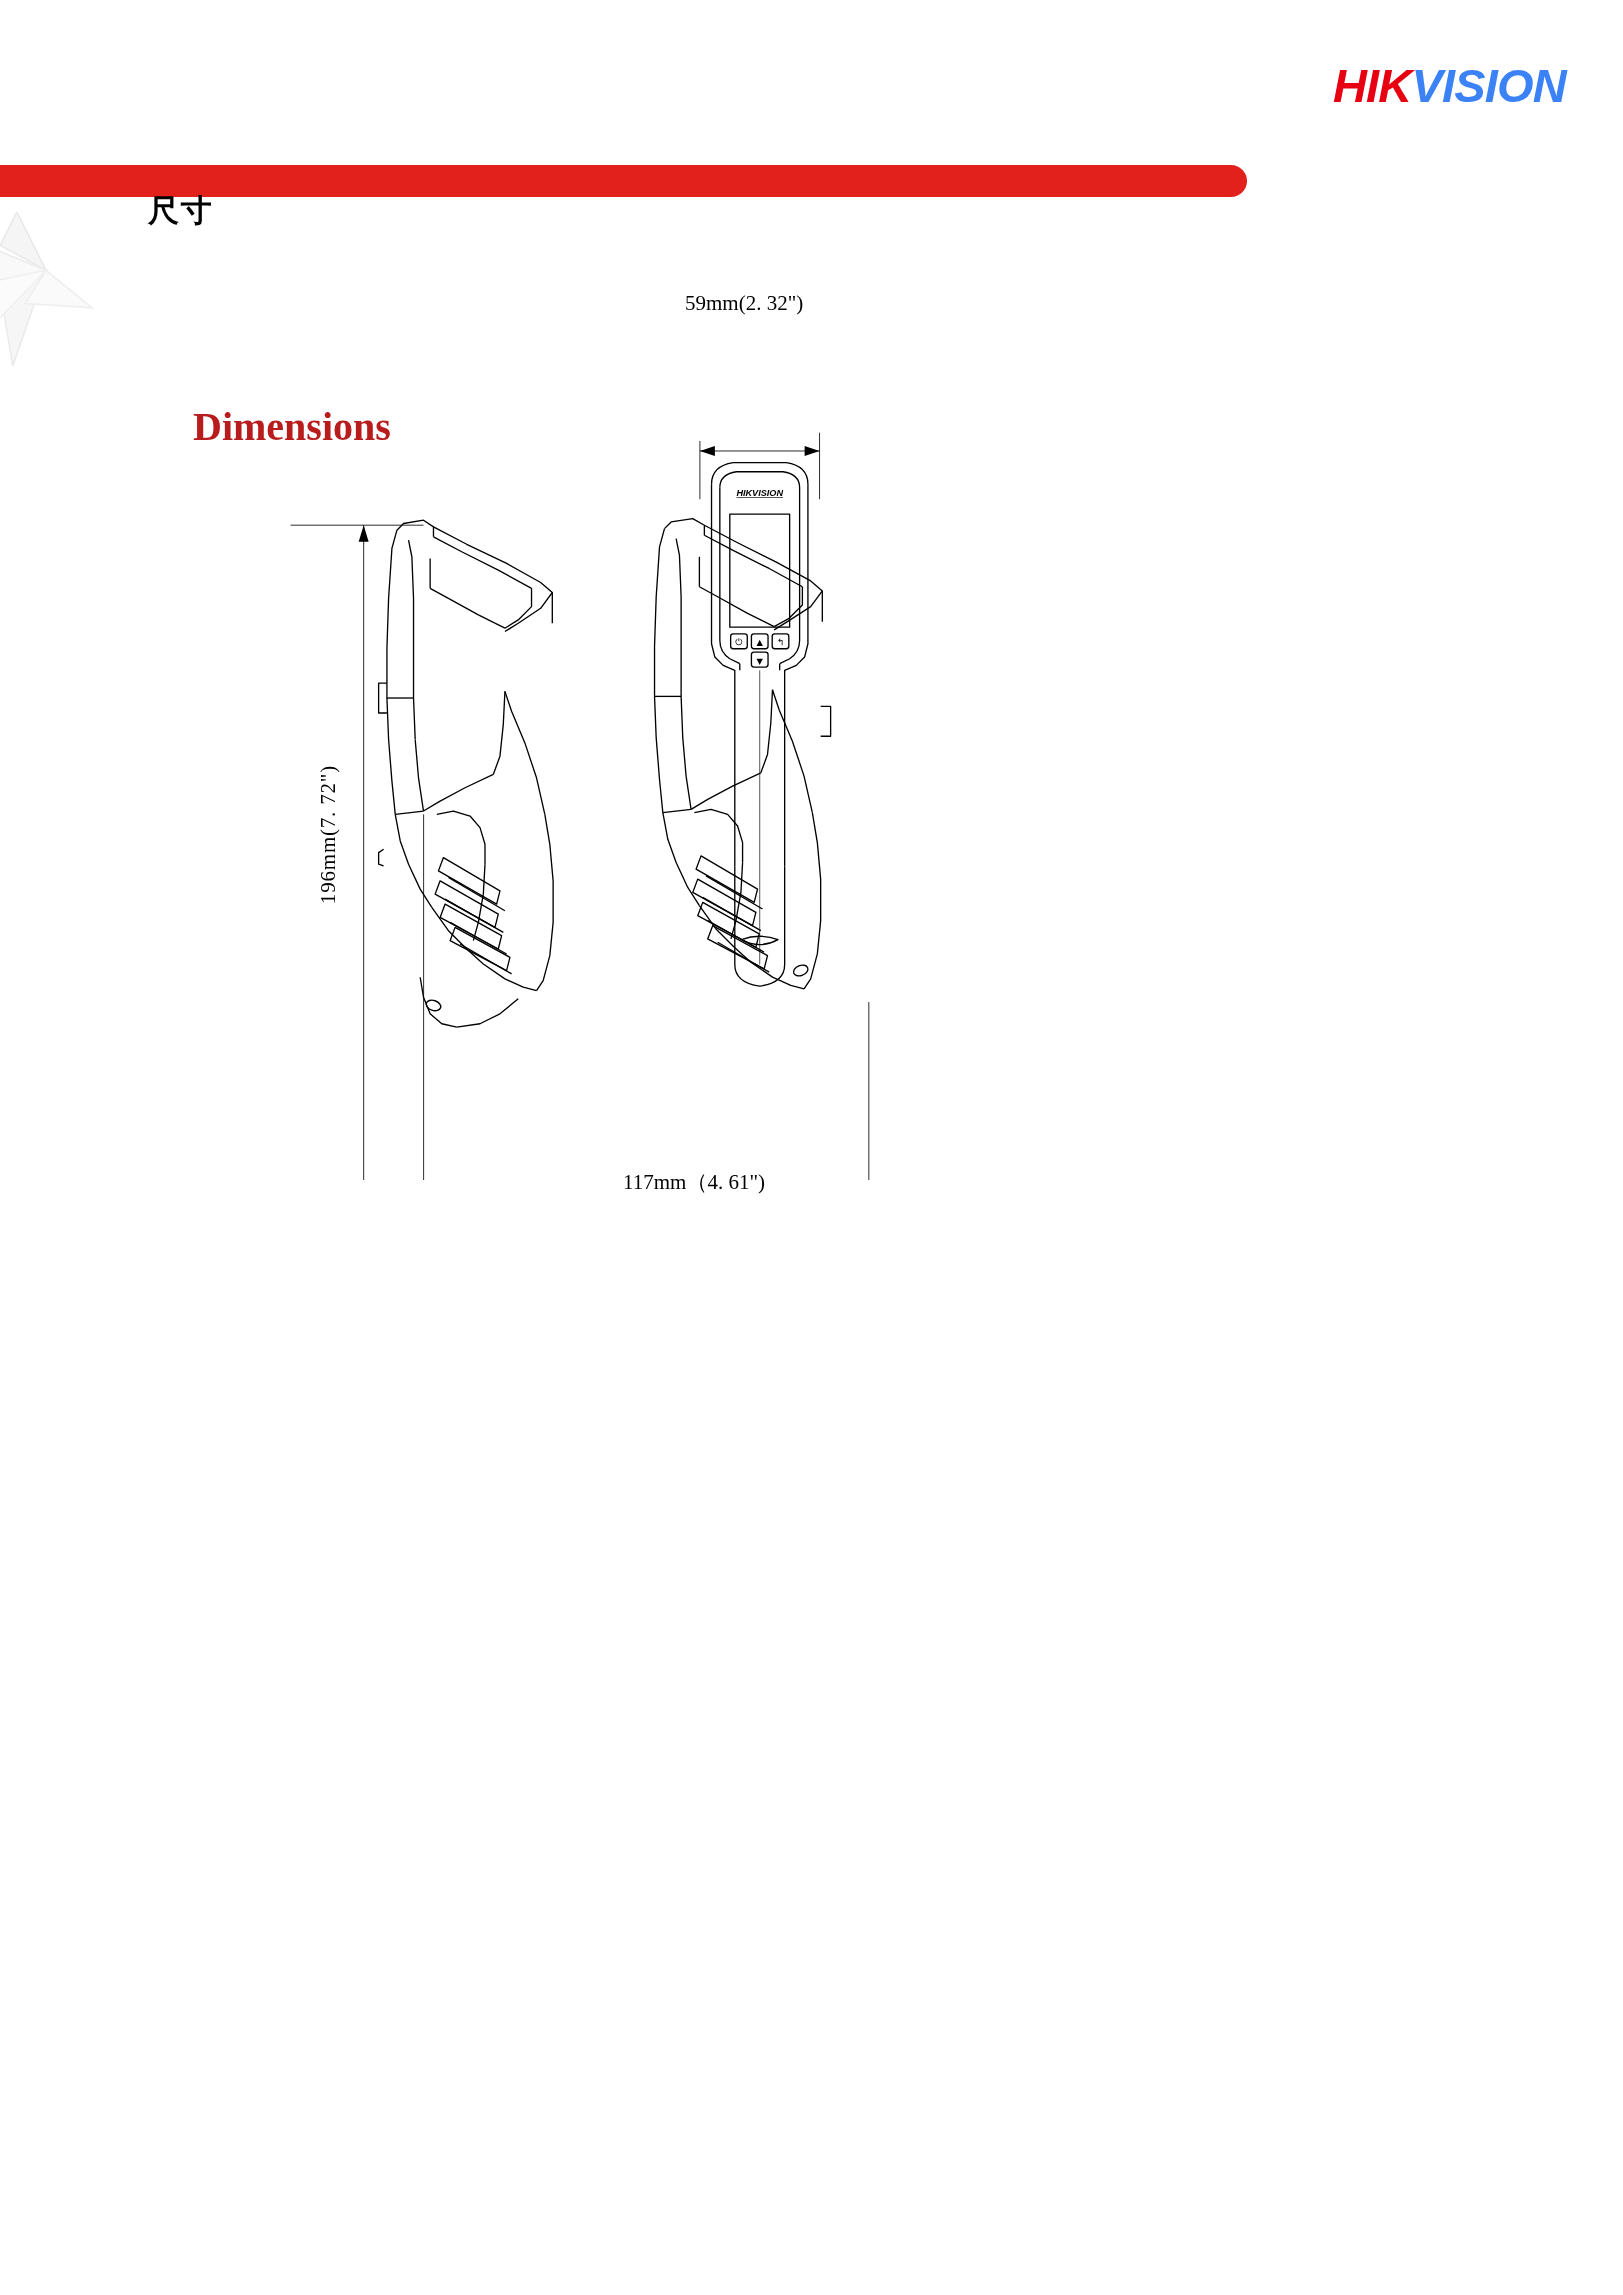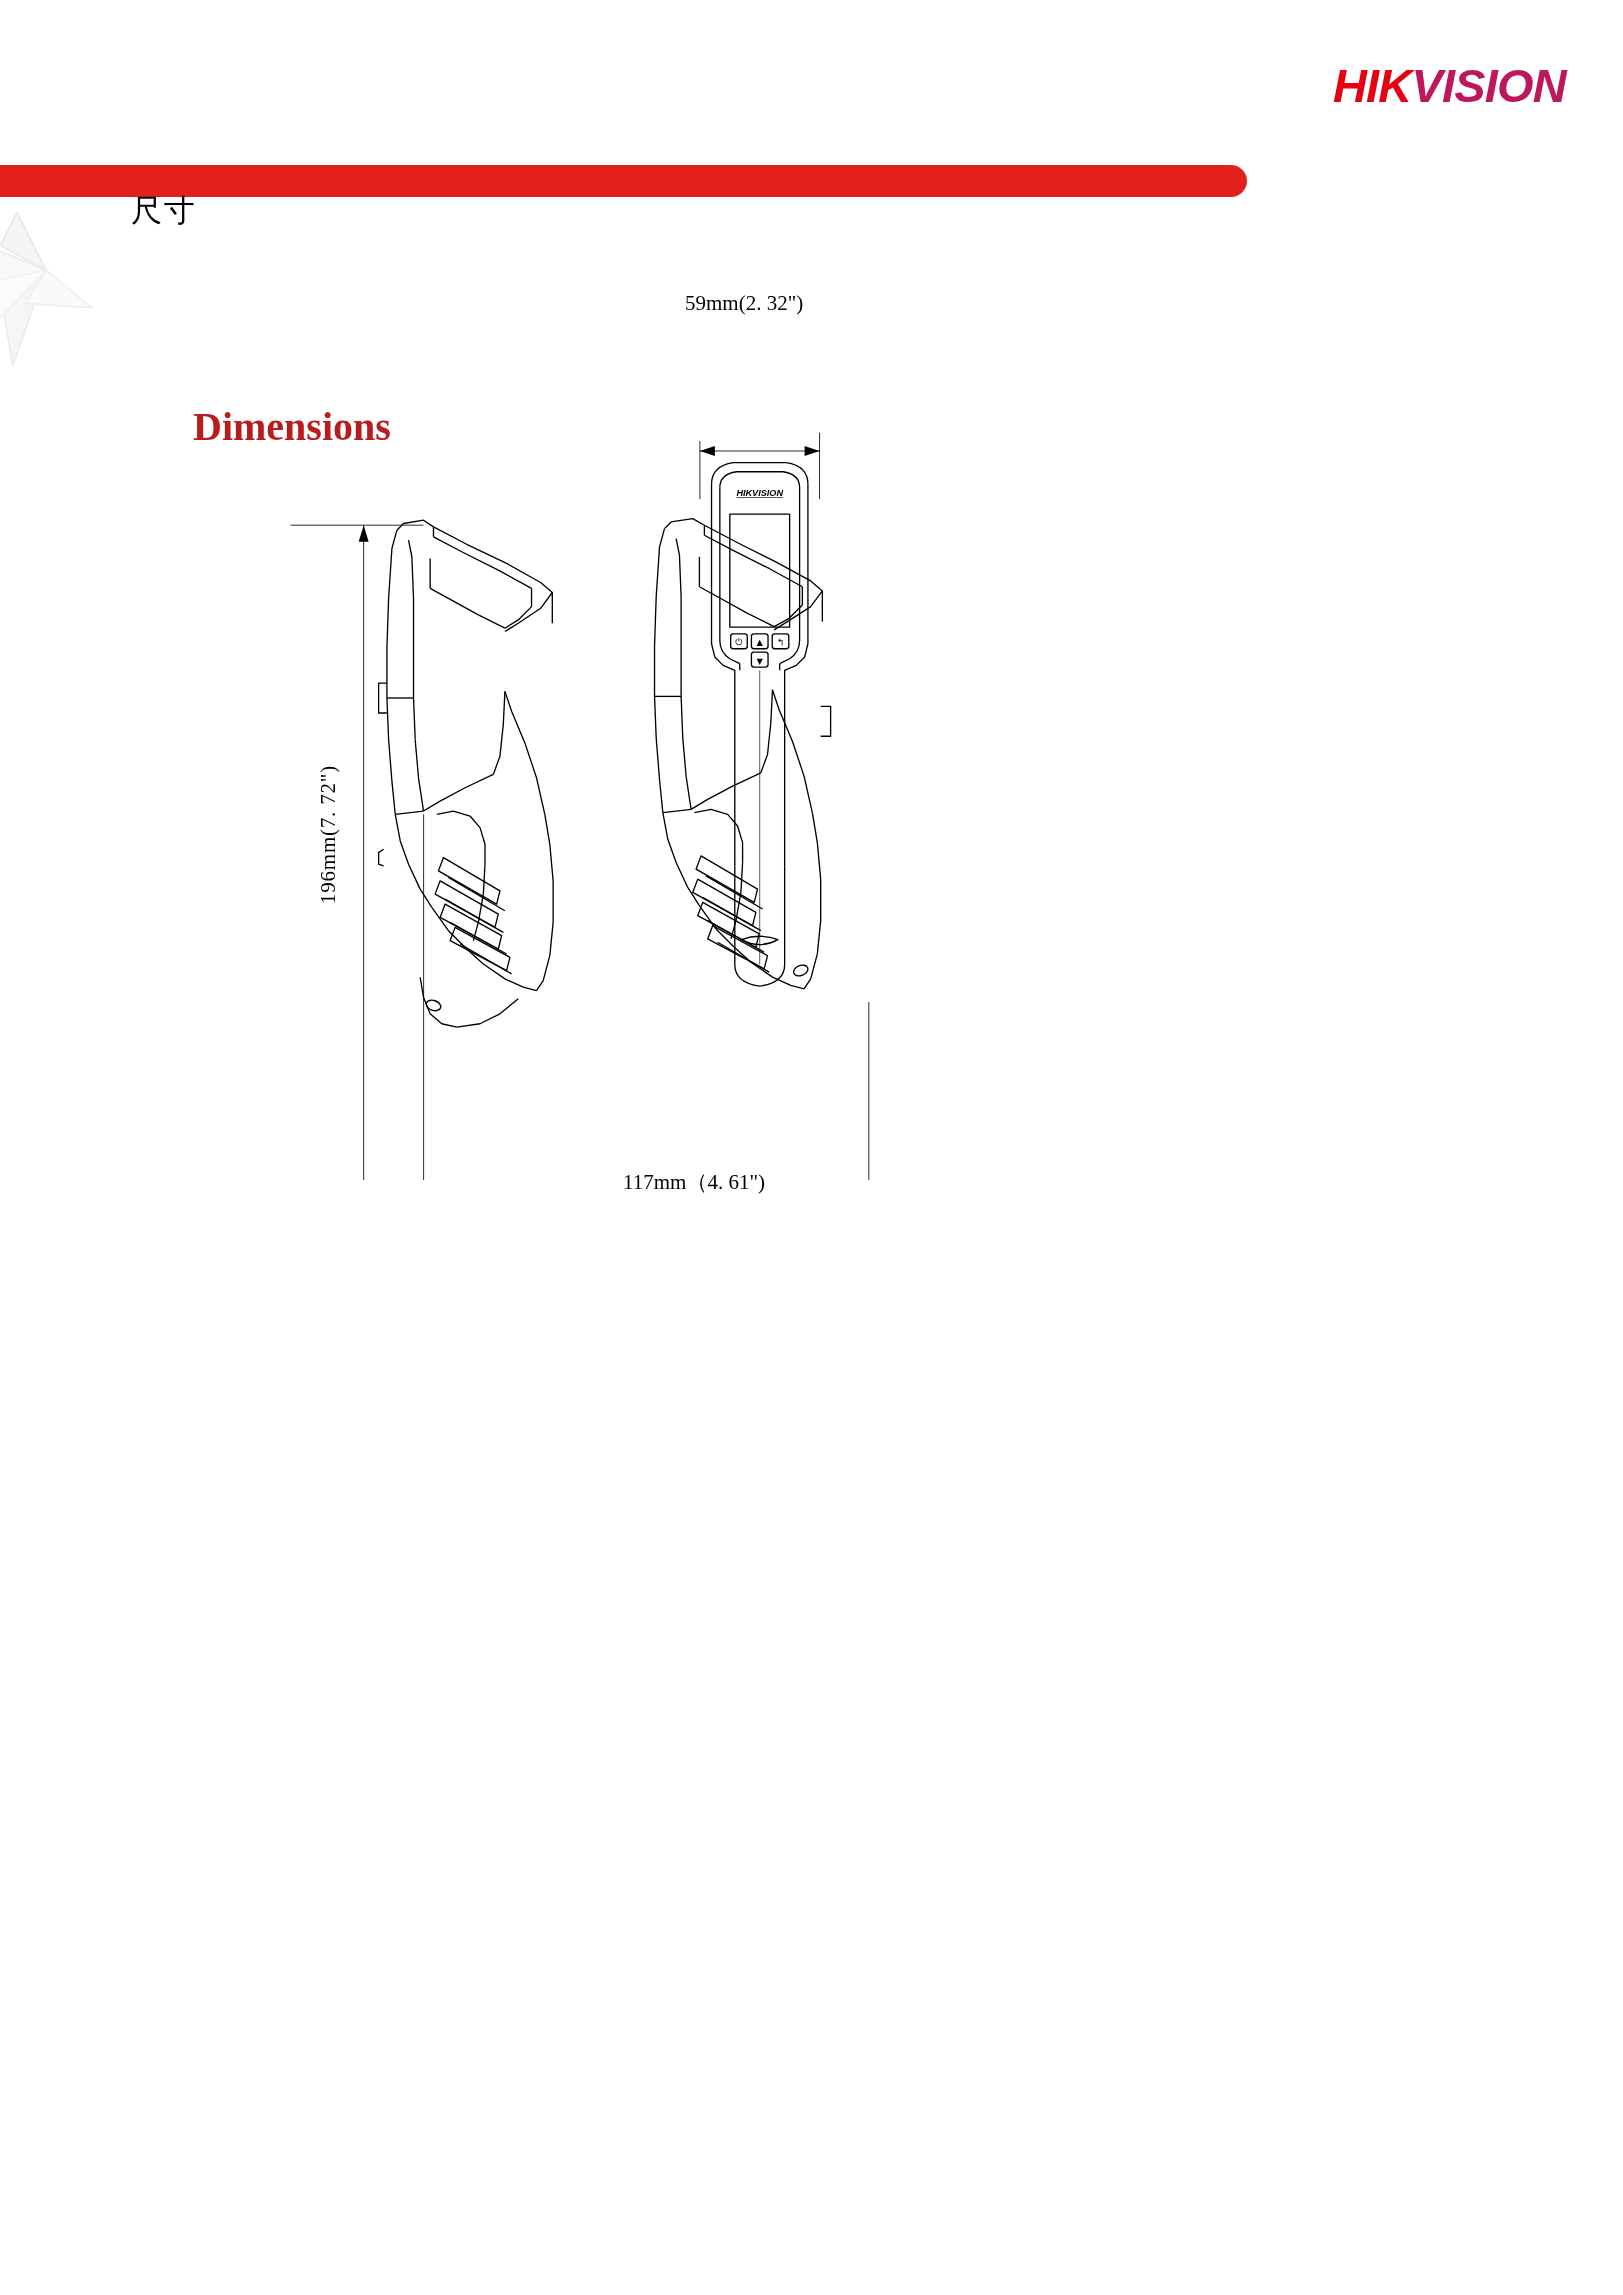--- a/index.html
+++ b/index.html
@@ -22,21 +22,21 @@
     right: 58px;
     font-family: "Liberation Sans", sans-serif;
     font-style: italic;
     font-weight: bold;
     font-size: 47px;
     letter-spacing: -0.8px;
     color: #e60012;
     white-space: nowrap;
   }
   .brand .hik { color: #e60012; text-align: center; }
-  .brand .vision { color: #be185d; font-style: italic; }
+  .brand .vision { color: #3b82f6; font-style: italic; }
 
   
   .header-bar {
     position: absolute;
     left: 0;
     top: 165px;
     width: 1247px;
     height: 32px;
     background: #e2211c;
     border-radius: 0 16px 16px 0;
@@ -49,24 +49,24 @@
     top: 212px;
     width: 158px;
     height: 208px;
     opacity: 0.45;
     pointer-events: none;
   }
 
   
   .cn-title {
     position: absolute;
-    left: 131px;
+    left: 148px;
     top: 190px;
     font-family: "DejaVu Sans", sans-serif;
-    font-weight: normal;
+    font-weight: bold;
     font-size: 31px;
     color: #000000;
     letter-spacing: 1.7px;
   }
   .en-title {
     position: absolute;
     left: 193px;
     top: 403px;
     font-family: "Liberation Serif", serif;
     font-weight: bold;

